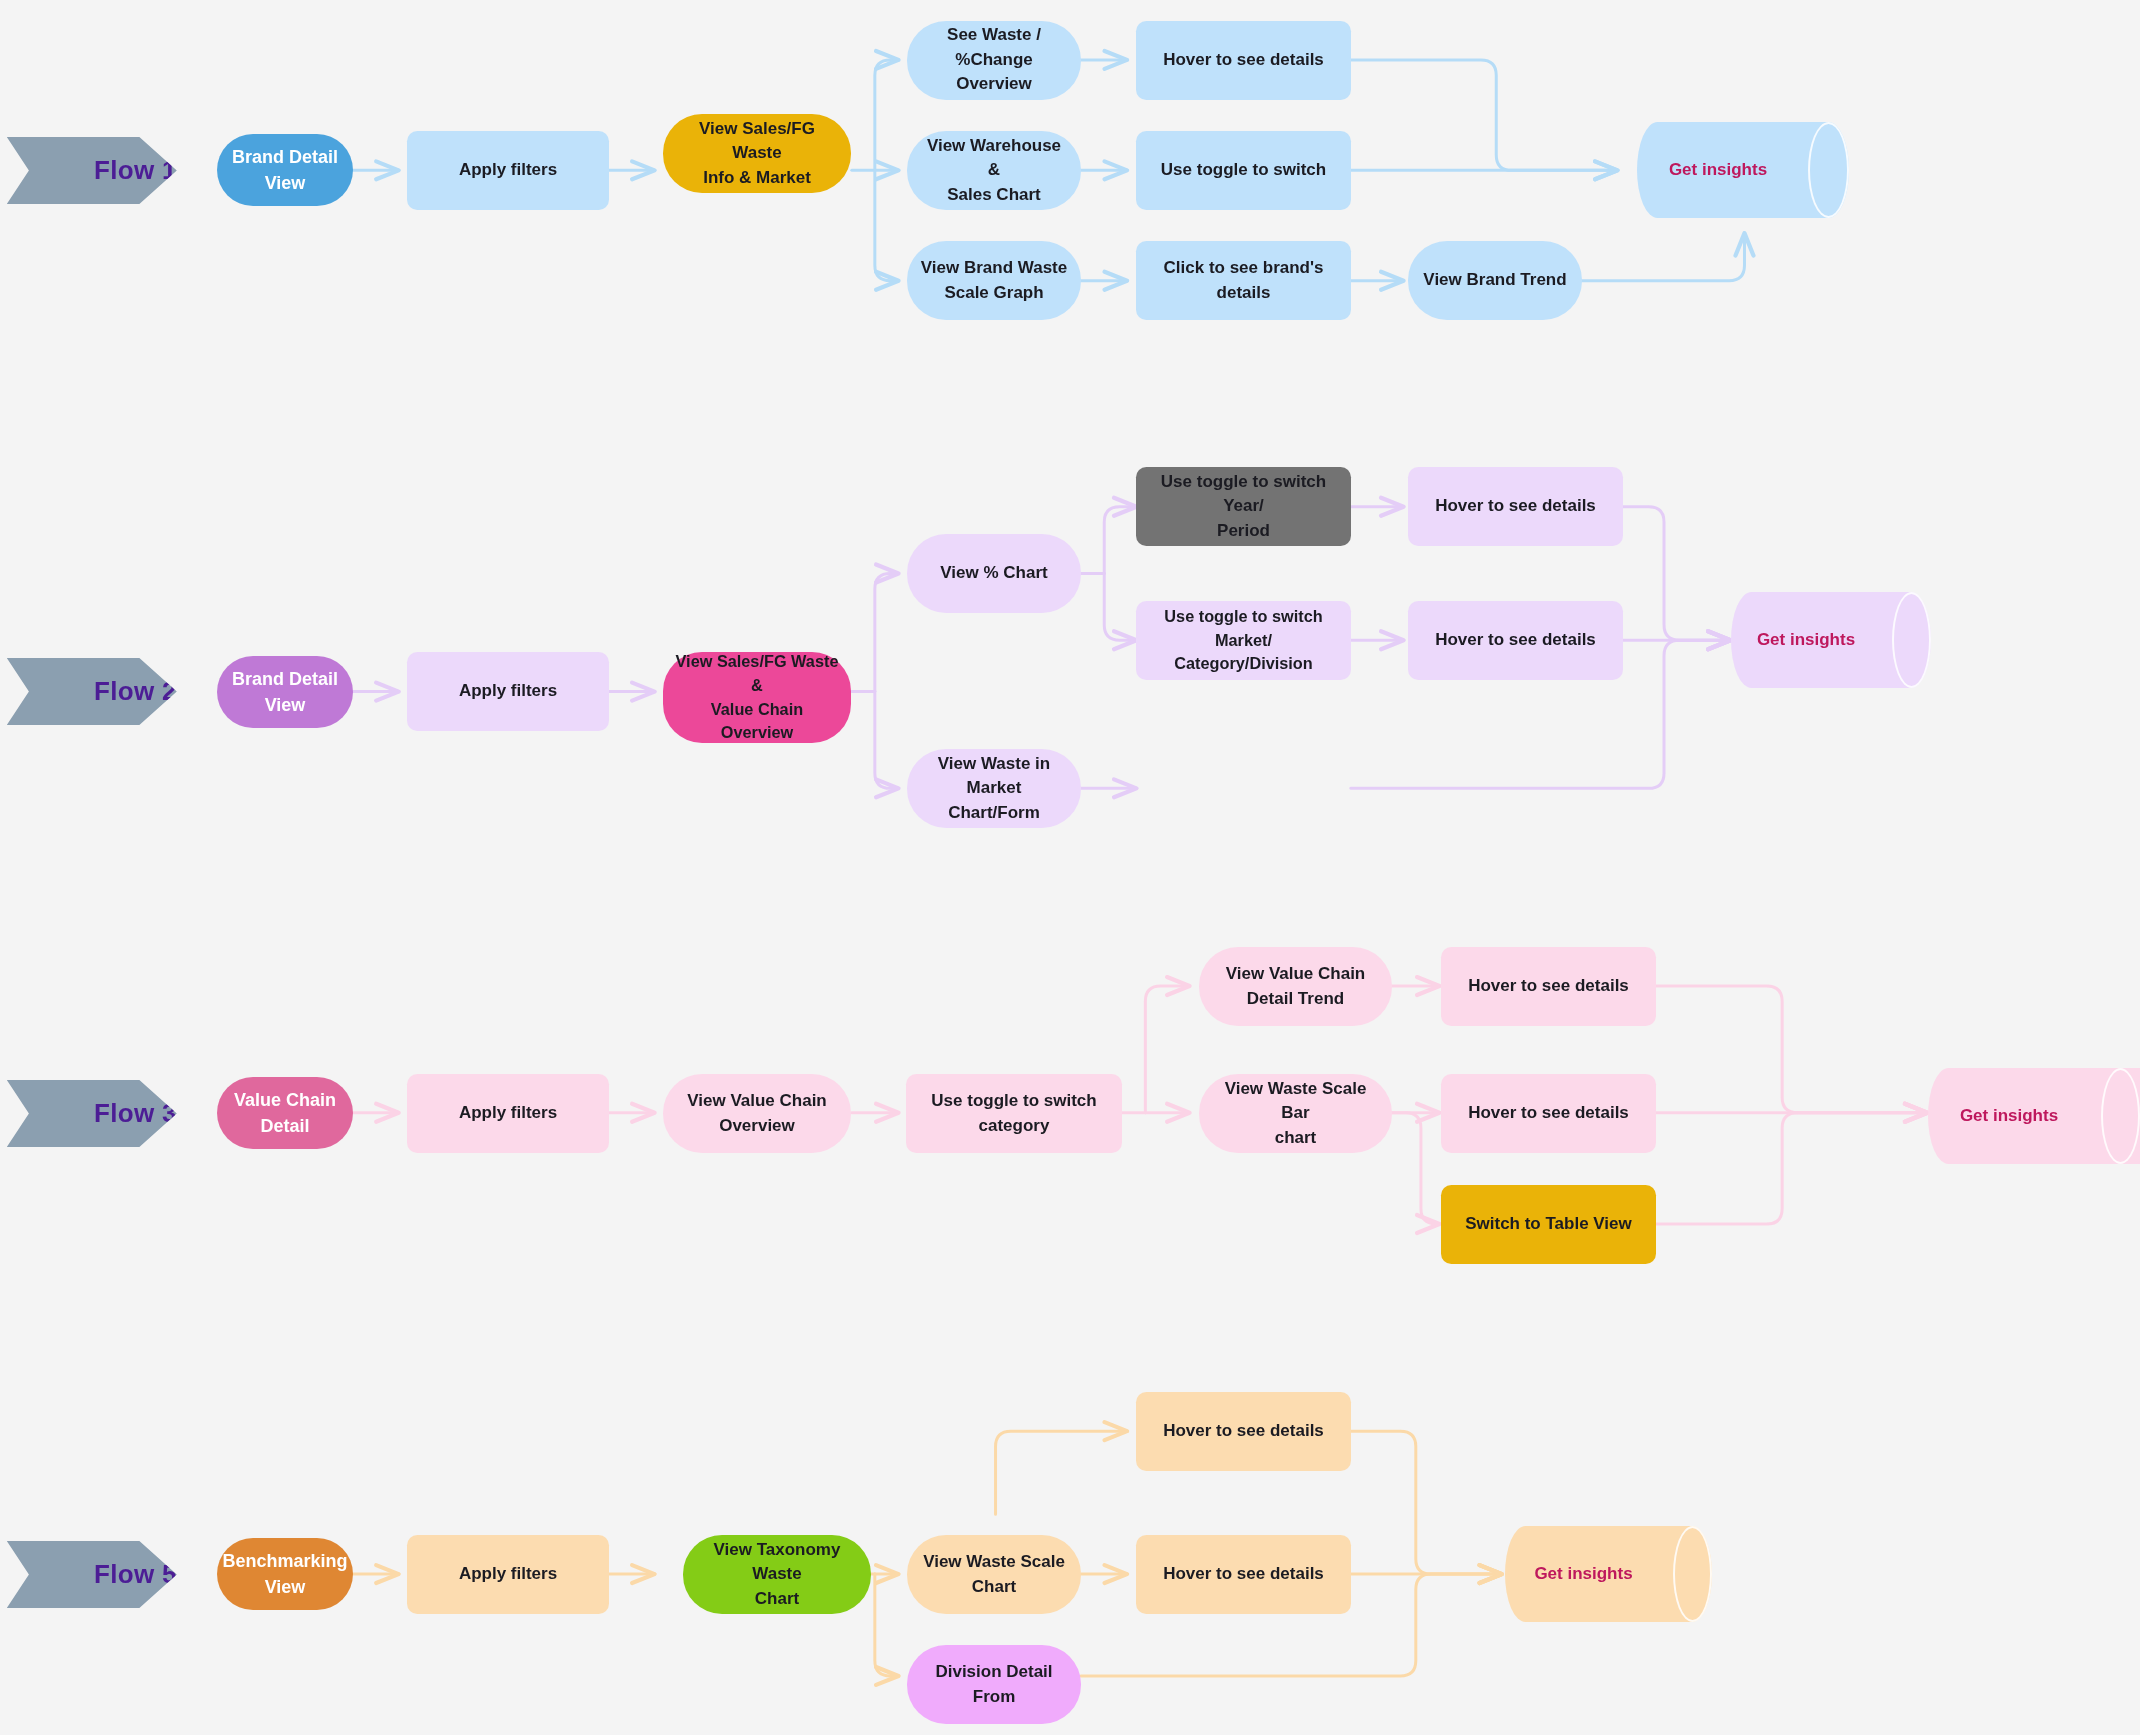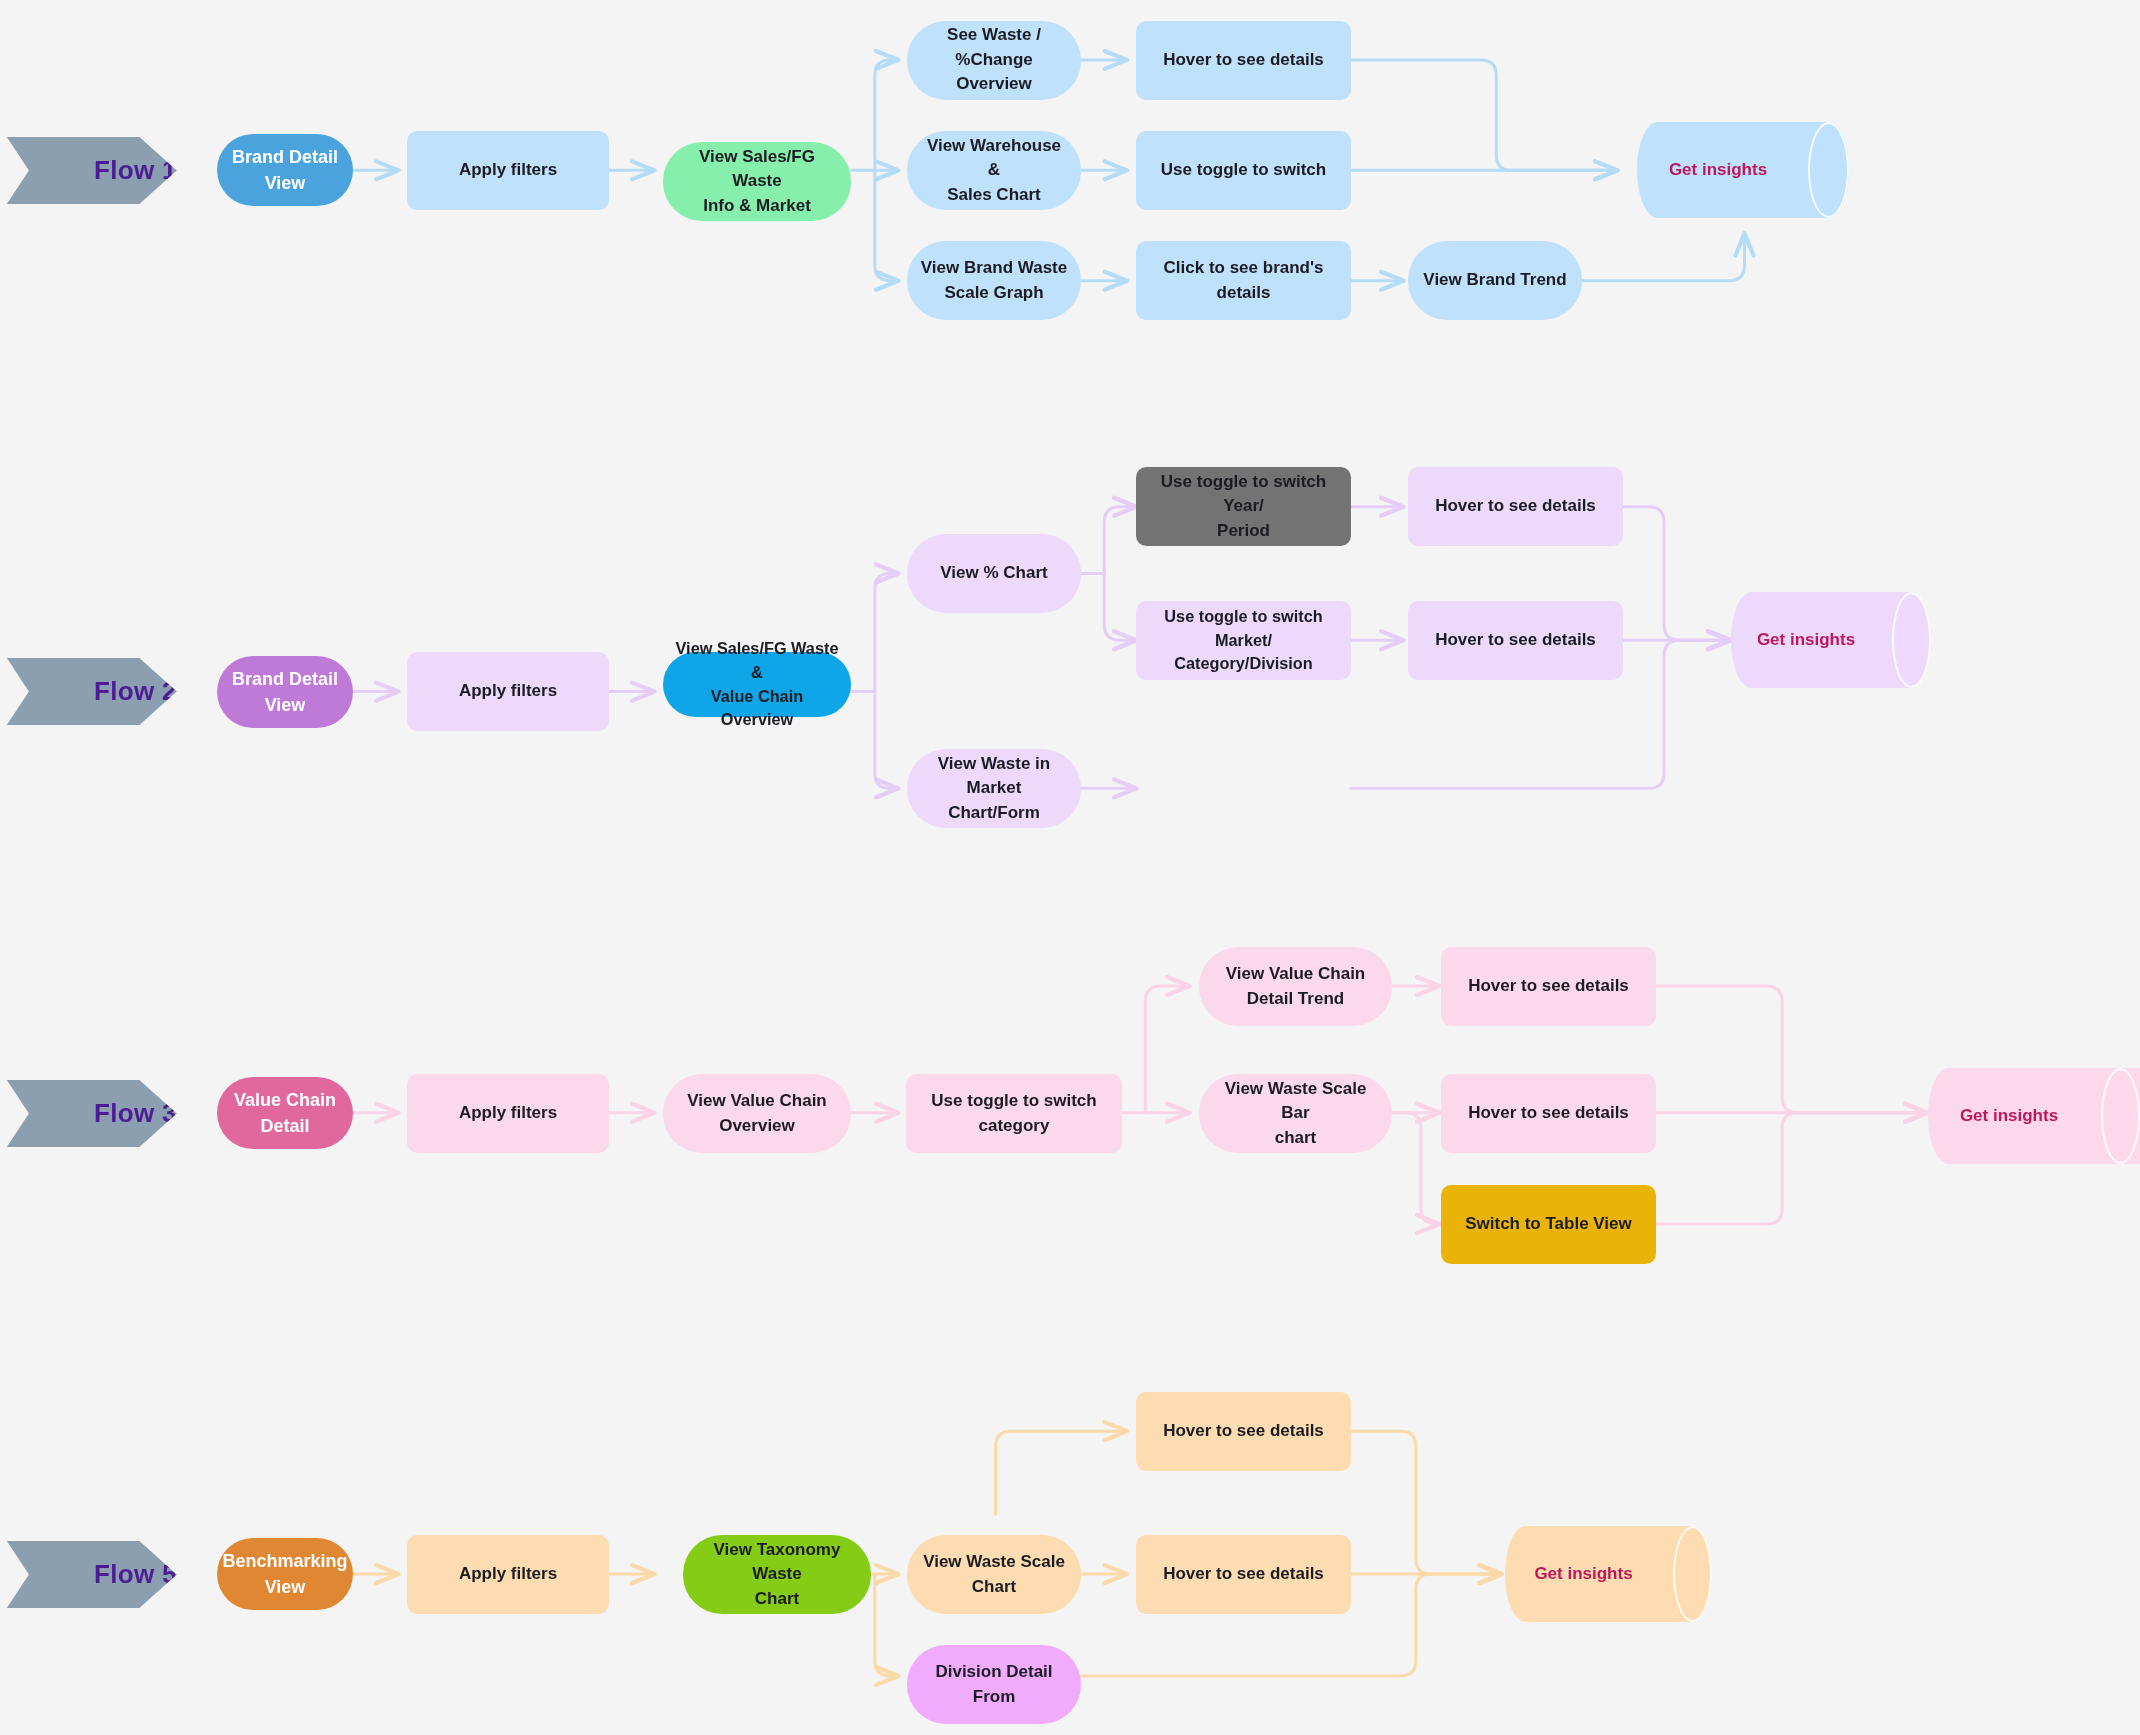--- a/index.html
+++ b/index.html
@@ -186,21 +186,21 @@
     <span>
       <span>Brand Detail</span><br>
       <span>View</span>
     </span>
   </div>
 
   <div class="node action-node" style="left:407px; top:131px; width:202px; height:79px; background:#bfe1fb;">
     <span>Apply filters</span>
   </div>
 
-  <div class="node view-node" style="left:663px; top:142px; width:188px; height:79px; background:#86efac;">
+  <div class="node view-node" style="left:663px; top:114px; width:188px; height:79px; background:#eab308;">
     <span>
       <span>View Sales/FG Waste</span><br>
       <span>Info &amp; Market</span>
     </span>
   </div>
 
   <div class="node view-node" style="left:907px; top:20.5px; width:174px; height:79px; background:#bfe1fb;">
     <span>
       <span>See Waste / %Change</span><br>
       <span>Overview</span>
@@ -251,21 +251,21 @@
     <span>
       <span>Brand Detail</span><br>
       <span>View</span>
     </span>
   </div>
 
   <div class="node action-node" style="left:407px; top:652px; width:202px; height:79px; background:#ecd9fb;">
     <span>Apply filters</span>
   </div>
 
-  <div class="node view-node" style="left:663px; top:652px; width:188px; height:65px; background:#0ea5e9; font-size:16.3px;">
+  <div class="node view-node" style="left:663px; top:652px; width:188px; height:91px; background:#ec4899; font-size:16.3px;">
     <span>
       <span>View Sales/FG Waste &amp;</span><br>
       <span>Value Chain Overview</span>
     </span>
   </div>
 
   <div class="node view-node" style="left:907px; top:534px; width:174px; height:79px; background:#ecd9fb;">
     <span>View % Chart</span>
   </div>
 

